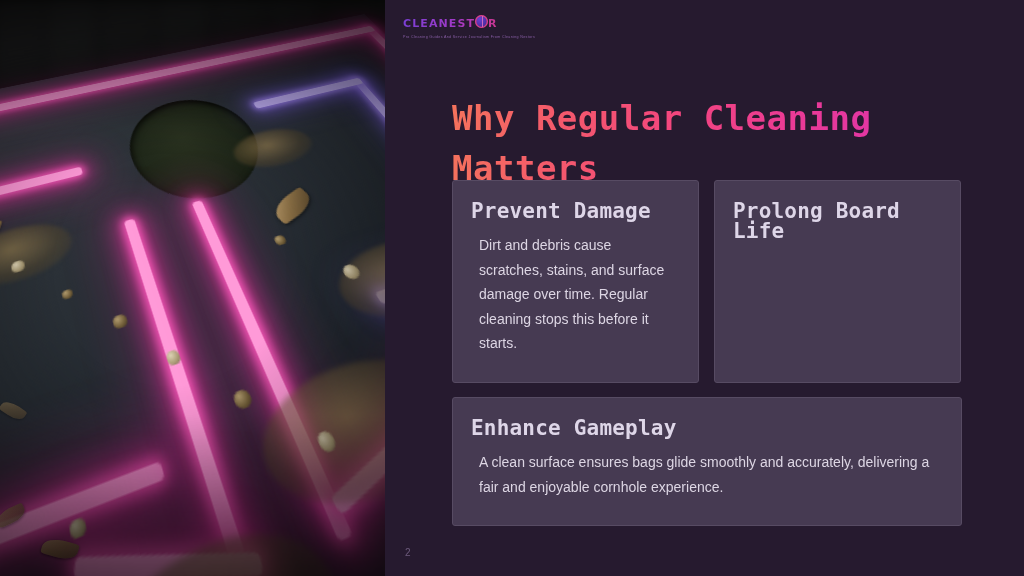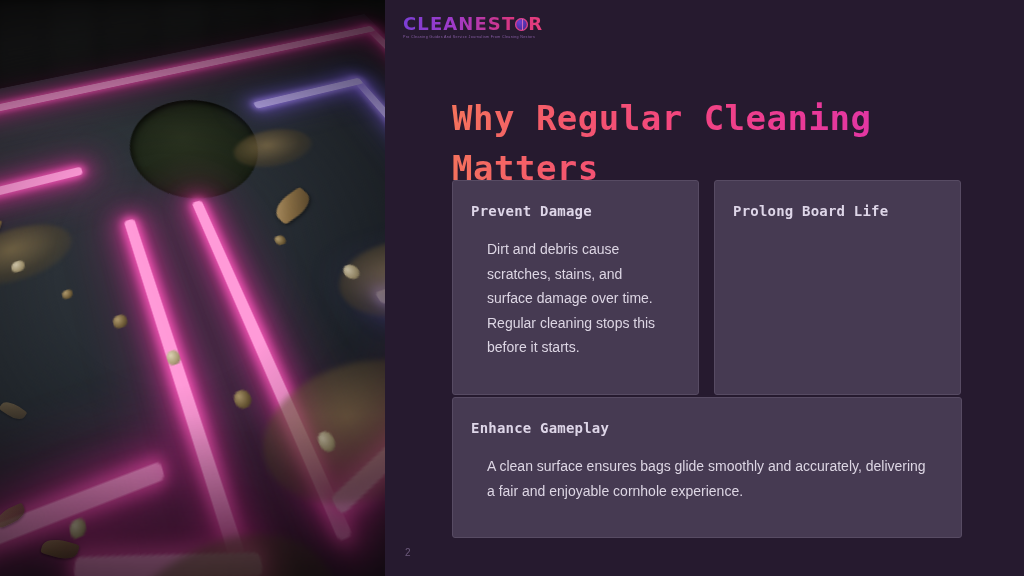--- a/index.html
+++ b/index.html
@@ -140,21 +140,21 @@
   }
 
   
   .logo {
     position: absolute;
     left: 18px; top: 14px;
     width: 160px;
   }
   .logo-word {
     font-family: "DejaVu Sans", sans-serif;
-    font-size: 18px;
+    font-size: 11px;
     font-weight: bold;
     letter-spacing: 1.1px;
     background: linear-gradient(90deg, #7b3fd4 0%, #a03ac8 32%, #d8357f 68%, #f0447c 100%);
     -webkit-background-clip: text;
     background-clip: text;
     color: transparent;
     white-space: nowrap;
     line-height: 19px;
   }
   .logo-globe {
@@ -217,33 +217,33 @@
   .card-half { width: 247px; min-height: 202px; }
   .card-full {
     position: absolute;
     left: 67px; top: 397px;
     width: 510px;
     box-sizing: border-box;
     min-height: 118px;
   }
   .card-h {
     font-family: "DejaVu Sans Mono", monospace;
-    font-size: 14px;
+    font-size: 21px;
     font-weight: bold;
     color: #ded6e8;
     letter-spacing: 0.2px;
     margin: 0 0 12px 0;
     line-height: 20px;
   }
   .card-p {
     font-family: "Liberation Sans", sans-serif;
     font-size: 14px;
     line-height: 24.5px;
     color: #ddd6e4;
-    margin: 16px;
+    margin: 8px;
   }
 
   
   .page-num {
     position: absolute;
     left: 20px; bottom: 18px;
     font-family: "Liberation Sans", sans-serif;
     font-size: 10px;
     color: #6c5a7c;
   }

